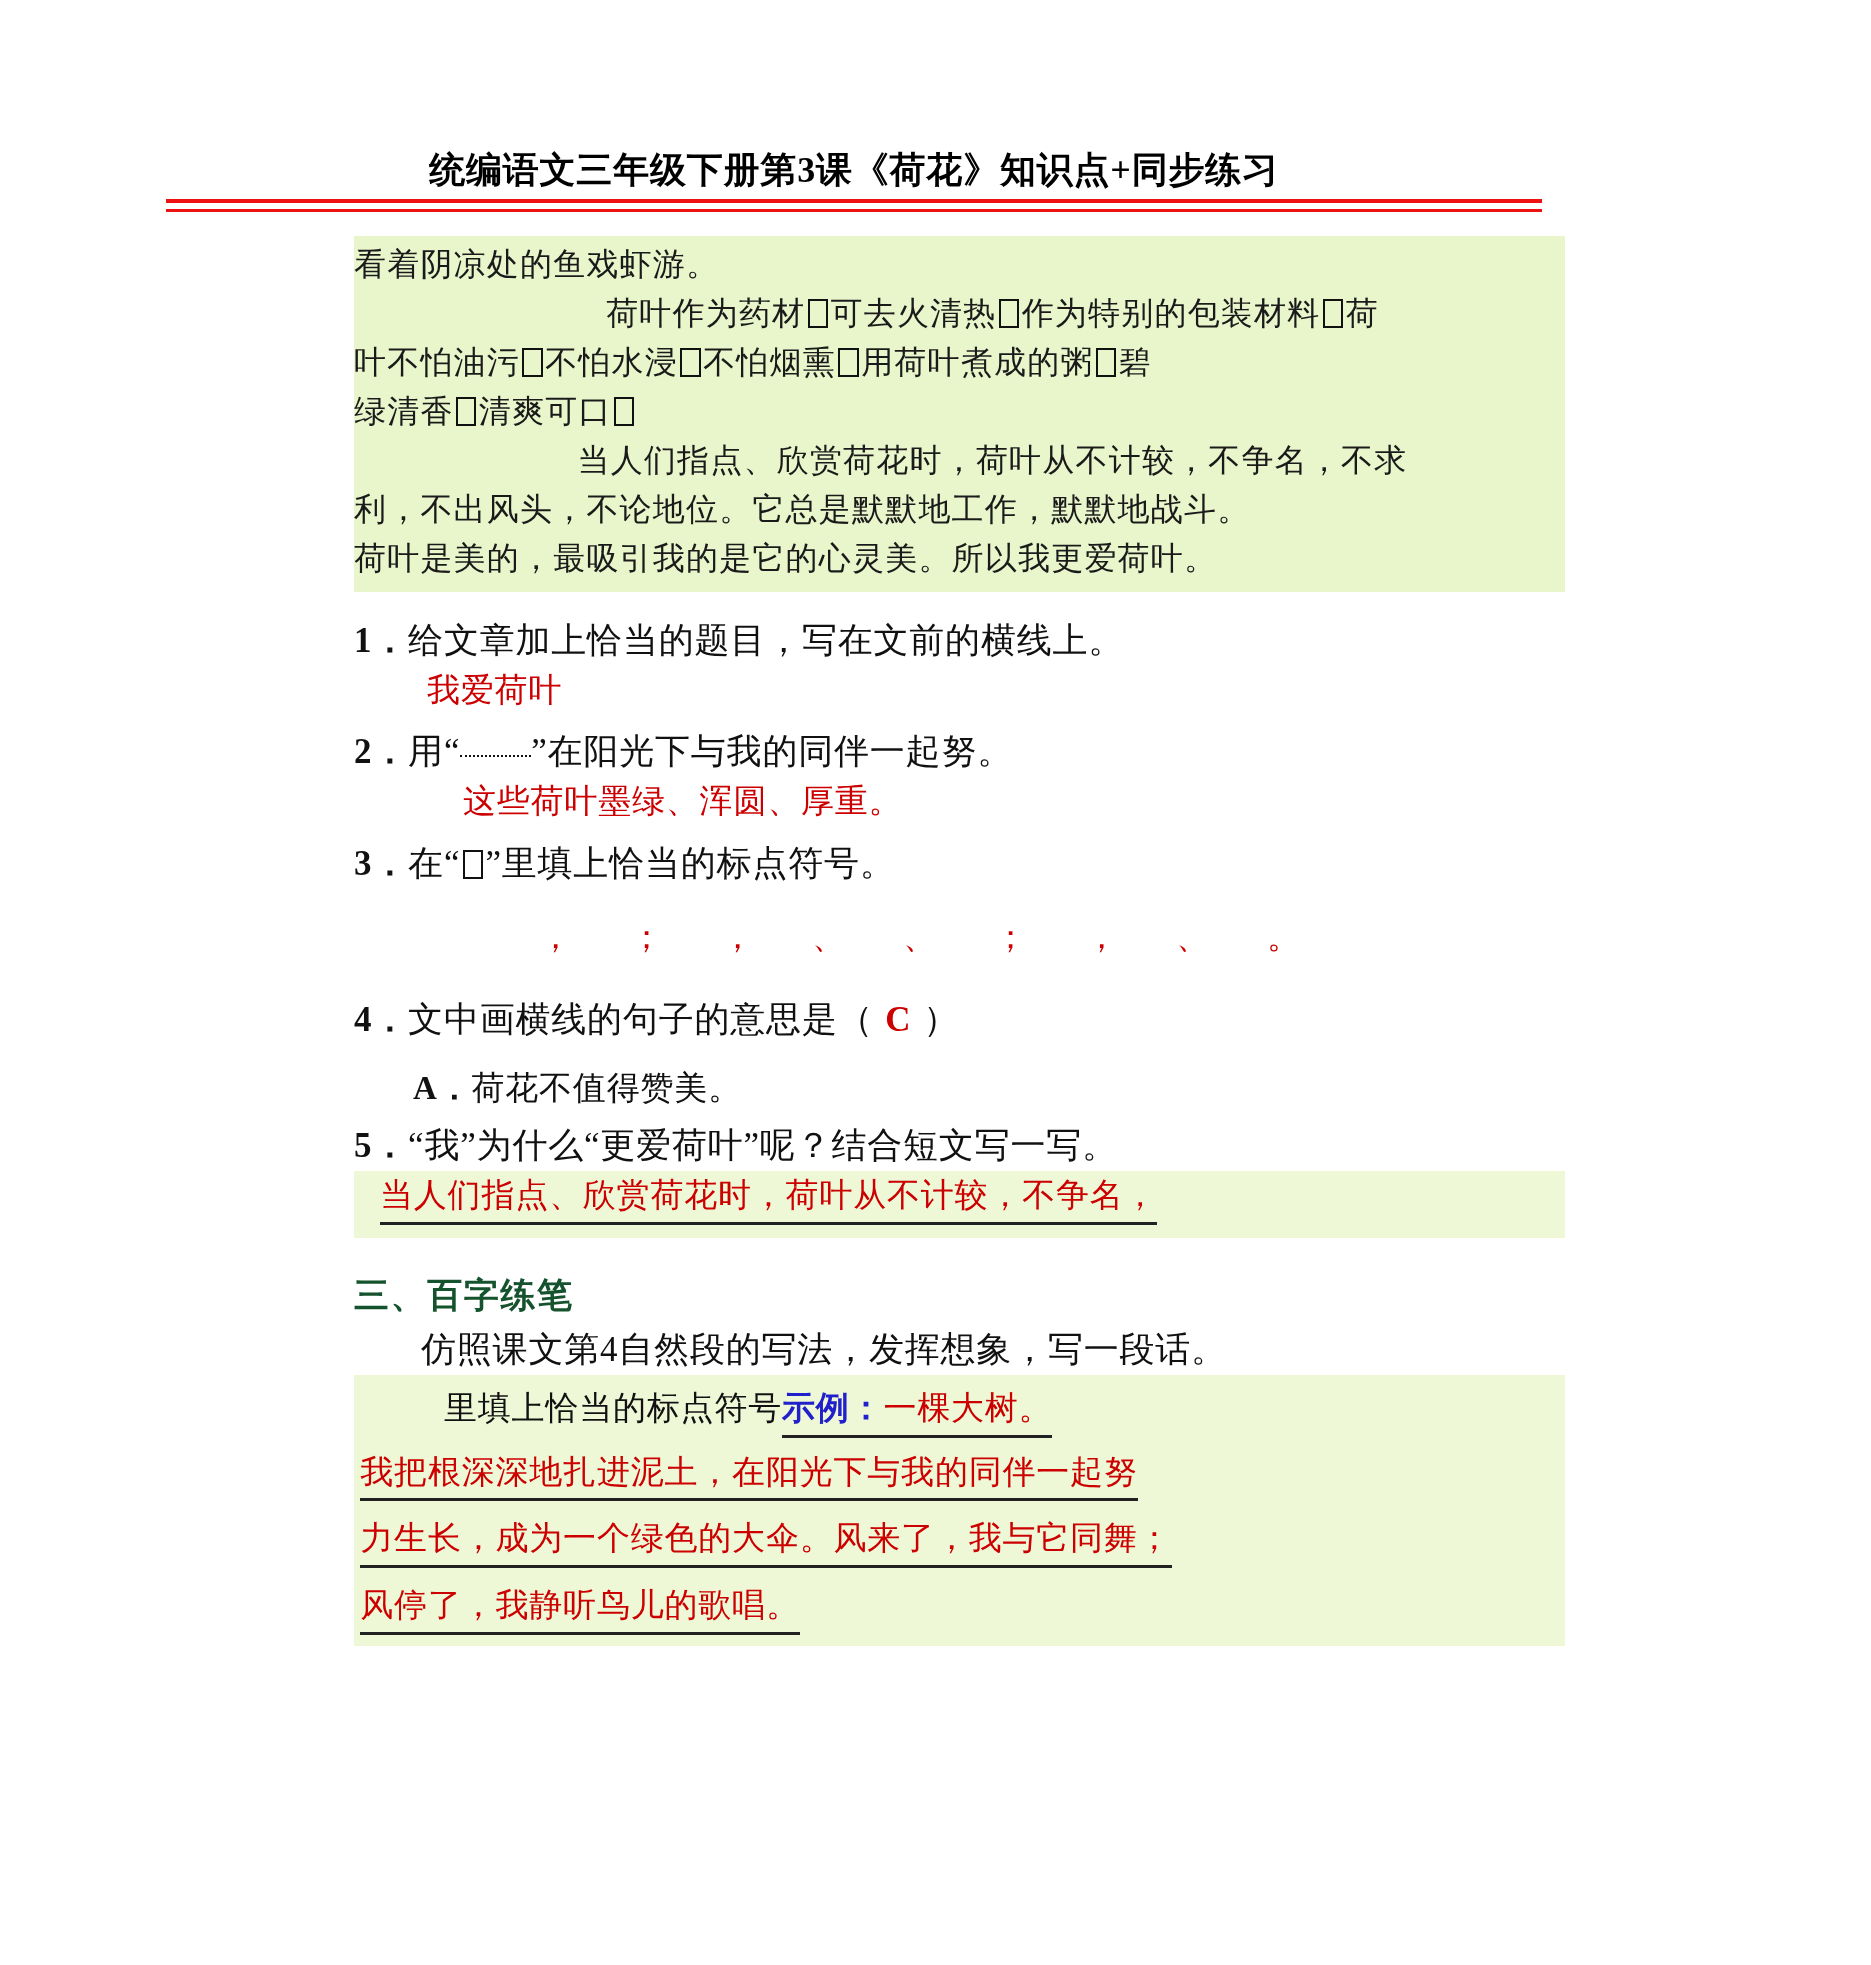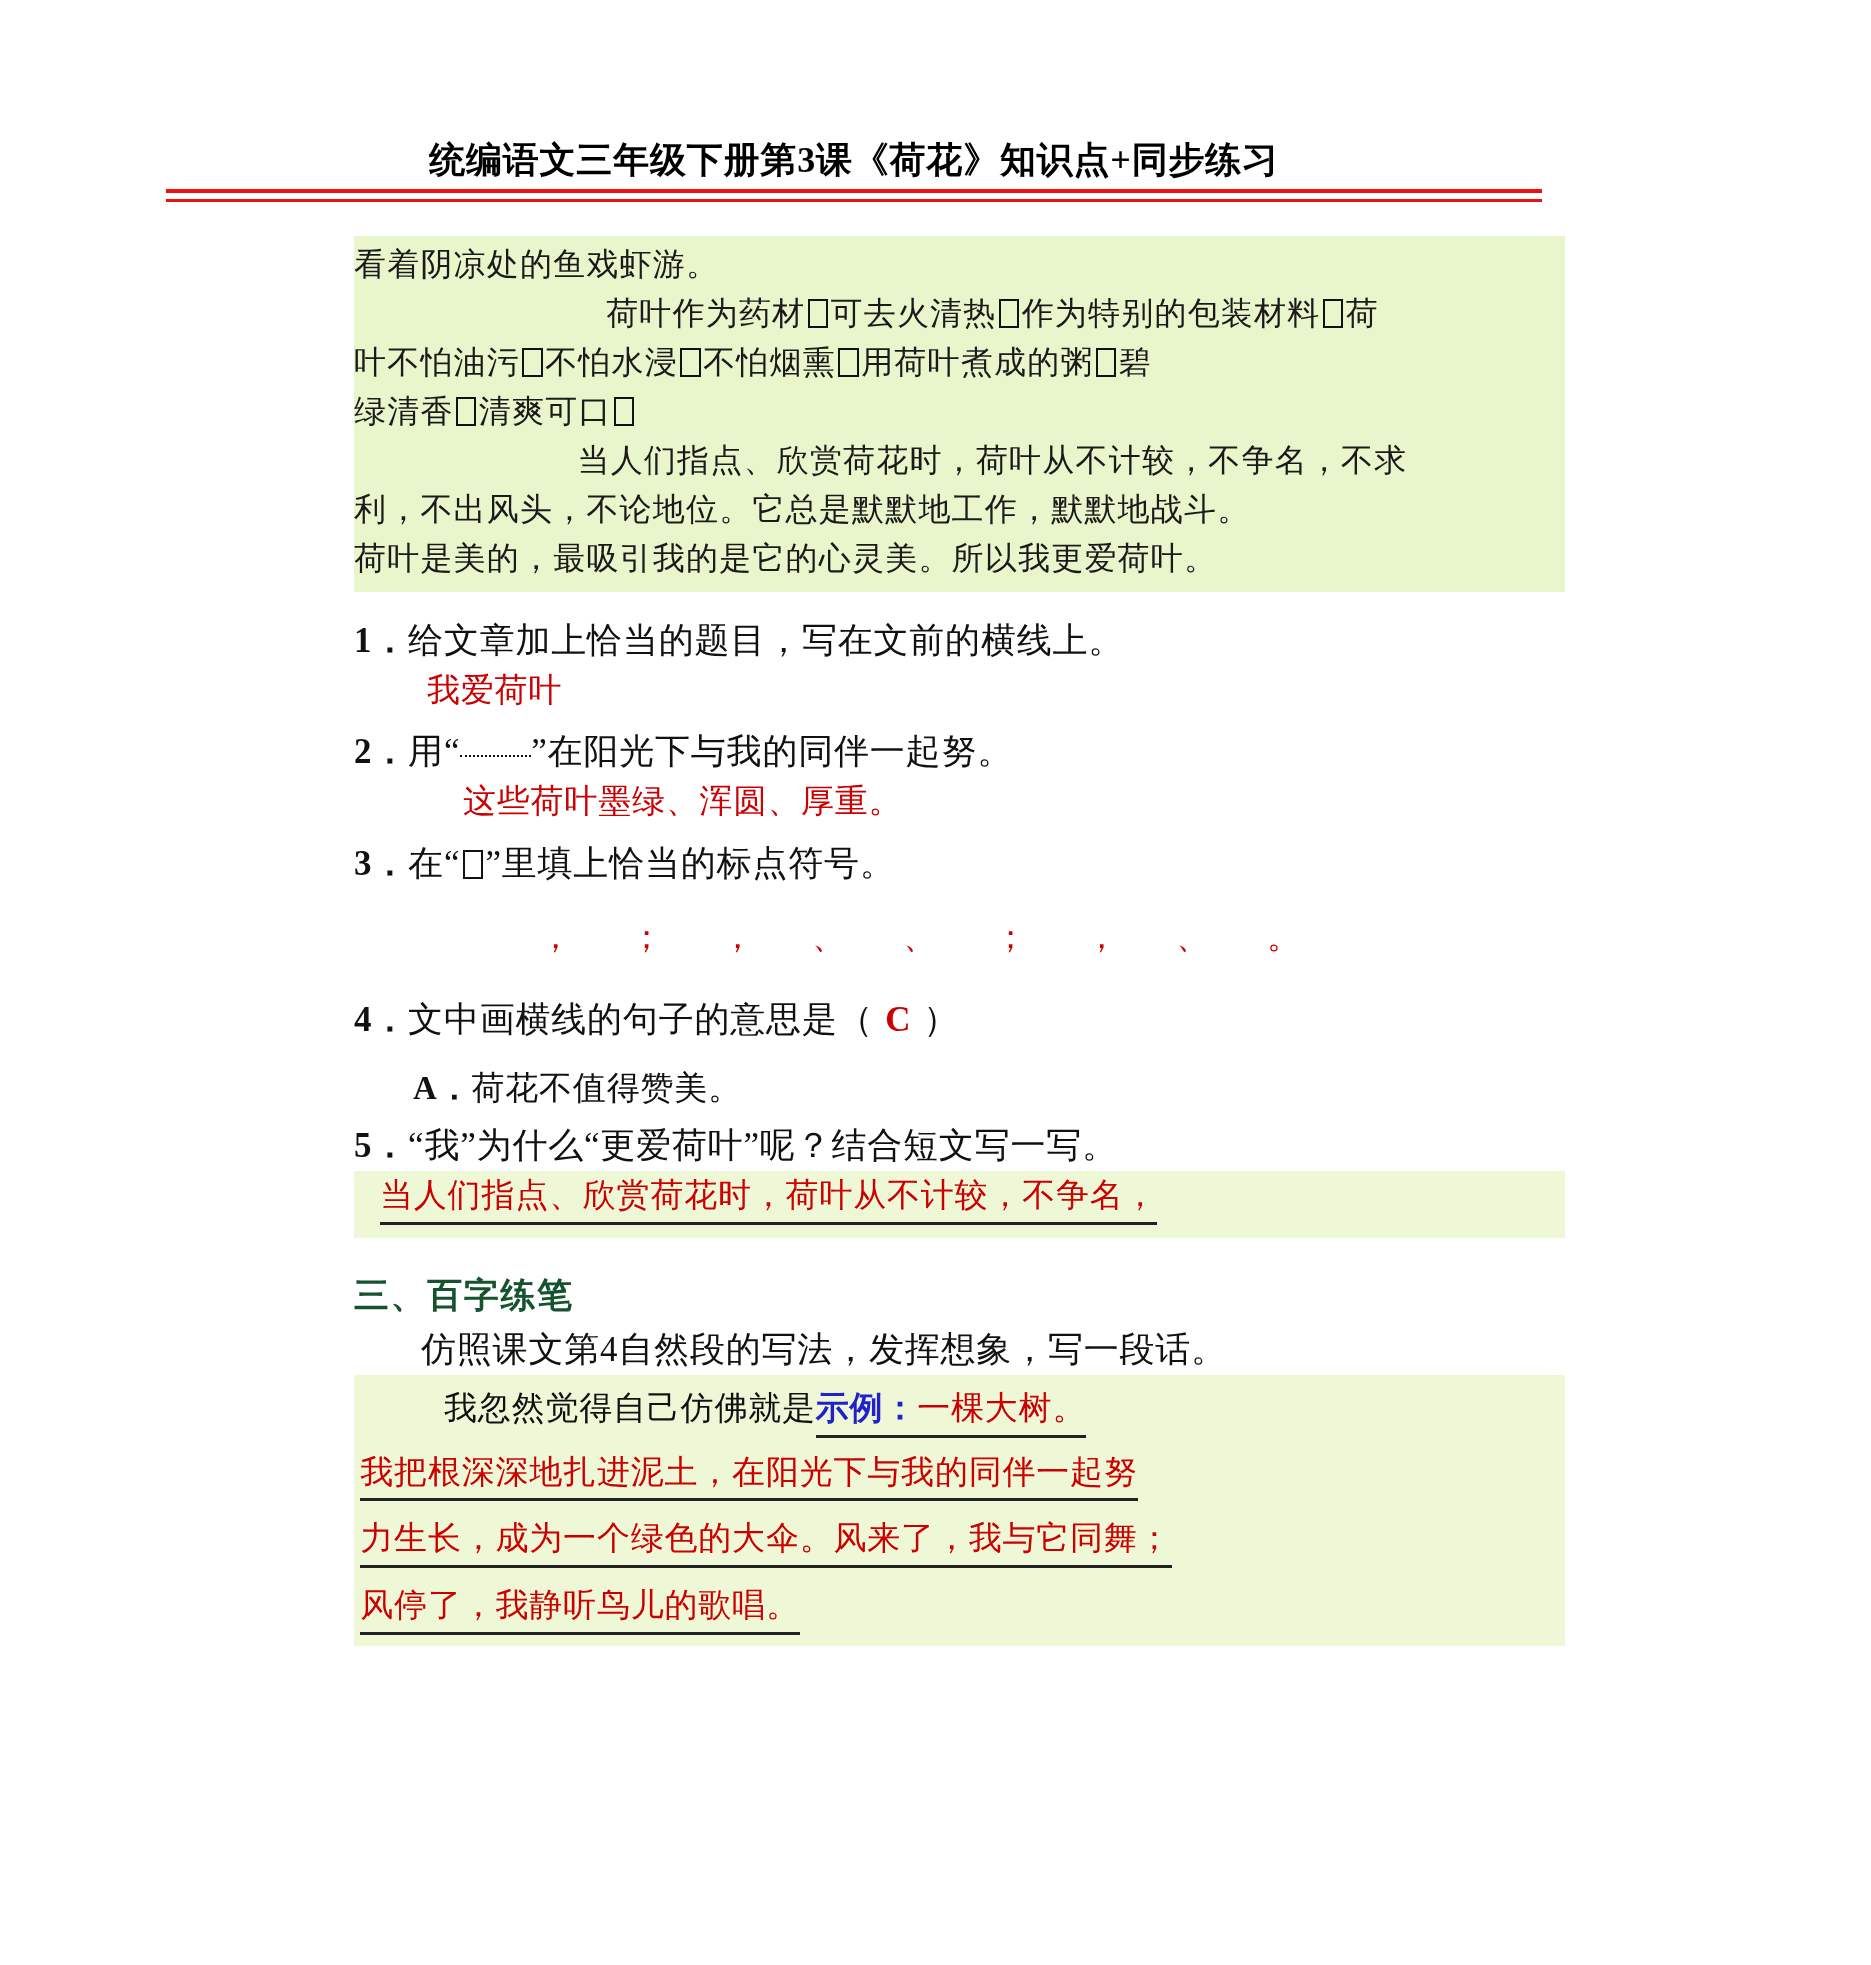--- a/index.html
+++ b/index.html
@@ -15,21 +15,21 @@
     width: 1872px;
     height: 2647px;
     background: #ffffff;
     overflow: hidden;
   }
 
   
   .header-wrap {
     position: absolute;
     left: 0;
-    top: 139px;
+    top: 149px;
     width: 1708px;
   }
   .header-title {
     text-align: center;
     font-size: 36px;
     font-weight: 700;
     color: #000000;
     letter-spacing: 0.8px;
     line-height: 1.2;
     font-family: "Liberation Serif", "DejaVu Serif", serif;
@@ -249,21 +249,21 @@
       <div class="ans-red u-black" style="display:inline-block;">当人们指点、欣赏荷花时，荷叶从不计较，不争名，</div>
       <div class="ans-red" style="margin-top:6.3px;">不求利，不出风头，不论地位。它总是默默地工作</div>
     </div>
 
     <div style="height:27.5px"></div>
     <div class="sec-head">三、百字练笔</div>
     <div class="qrow" style="padding-left:67px;">仿照课文第4自然段的写法，发挥想象，写一段话。</div>
 
     <div class="greenpale" style="padding:7.9px 0 11.8px 0;">
       <div class="wp-line" style="padding-left:90px;">
-        <span>我忽然觉得自己仿佛就是</span><span class="u-black" style="display:inline-block;"><span class="blue-label">示例：</span><span style="color:#cc0000;">一棵大树。</span></span>
+        <span>里填上恰当的标点符号</span><span class="u-black" style="display:inline-block;"><span class="blue-label">示例：</span><span style="color:#cc0000;">一棵大树。</span></span>
       </div>
       <div style="height:9.4px"></div>
       <div class="ans-red u-black" style="display:inline-block; margin-left:6.3px;">我把根深深地扎进泥土，在阳光下与我的同伴一起努</div>
       <div style="height:13.4px"></div>
       <div class="ans-red u-black" style="display:inline-block; margin-left:6.3px;">力生长，成为一个绿色的大伞。风来了，我与它同舞；</div>
       <div style="height:13.4px"></div>
       <div class="ans-red u-black" style="display:inline-block; margin-left:6.3px;">风停了，我静听鸟儿的歌唱。</div>
     </div>
 
   </div>

